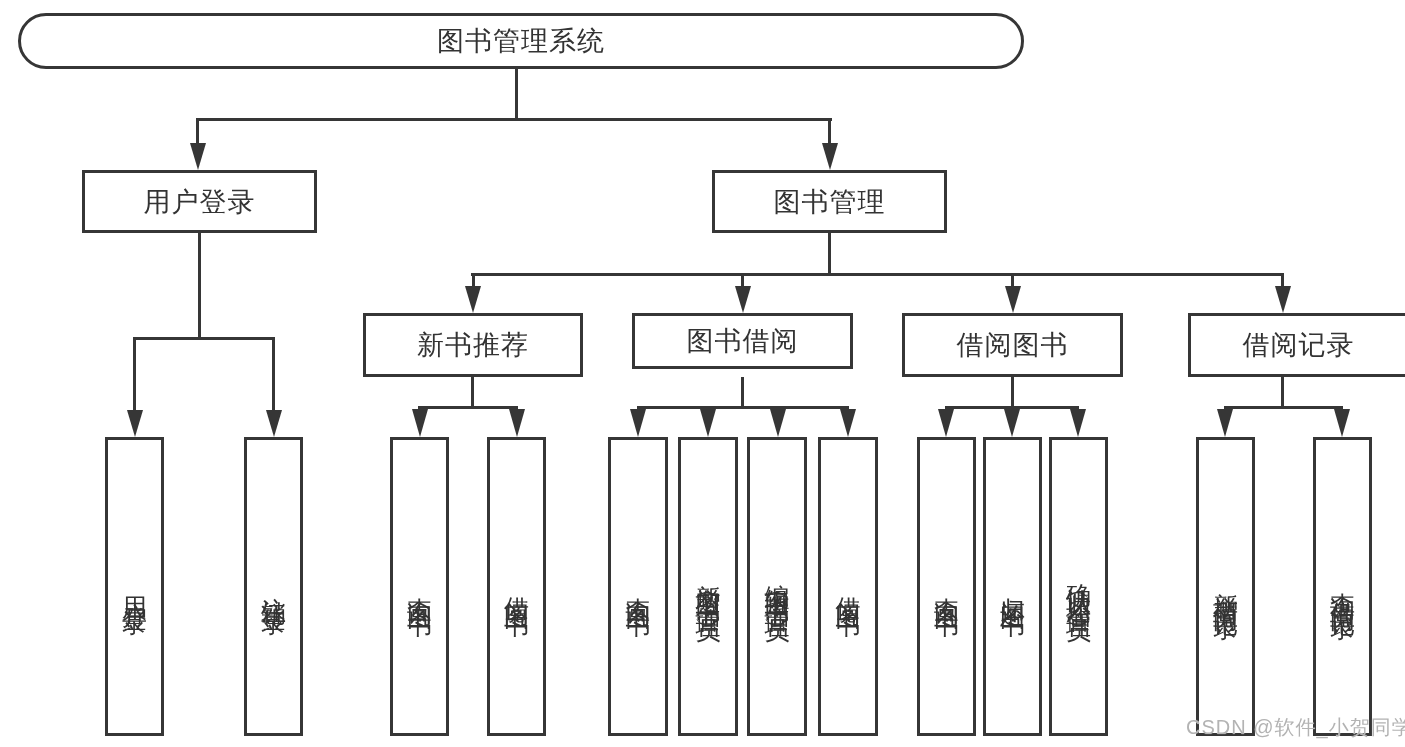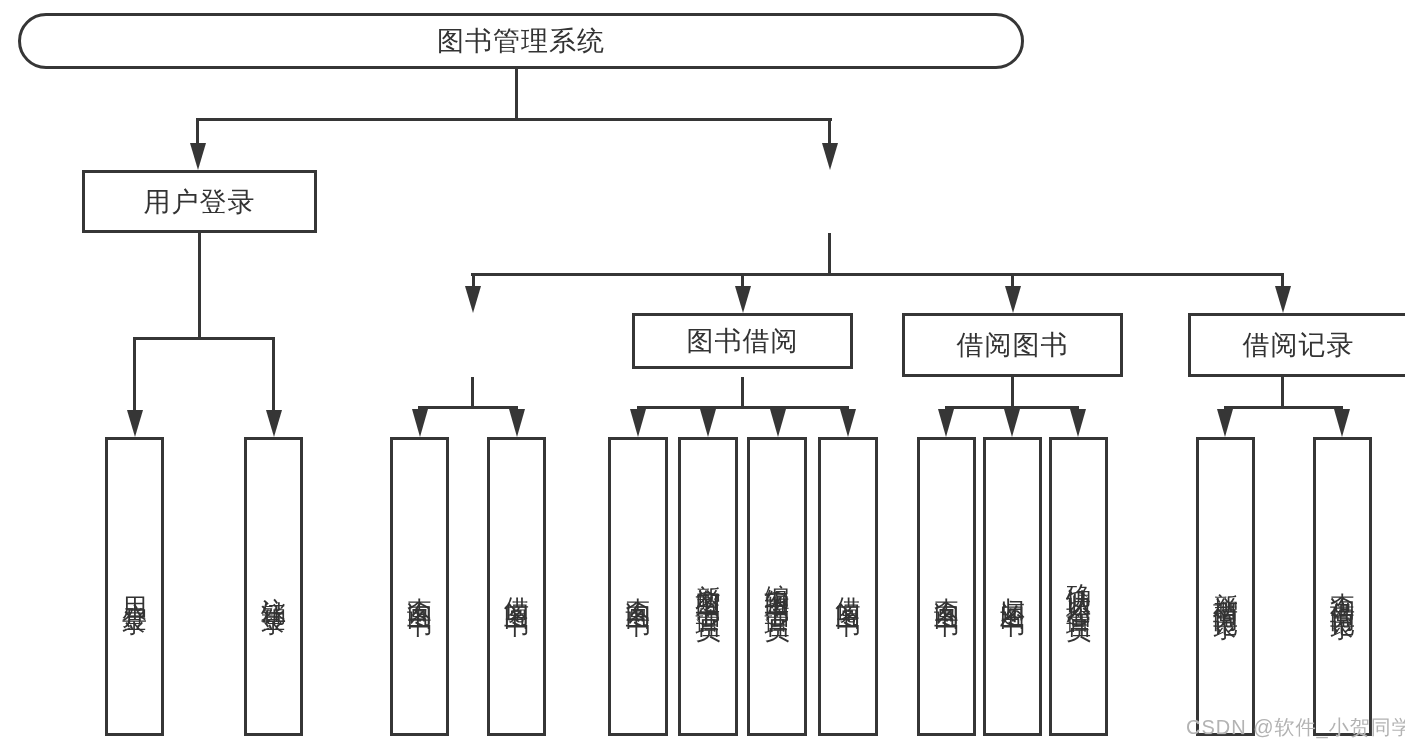--- a/index.html
+++ b/index.html
@@ -83,40 +83,46 @@
 
   <div class="vline" style="left:515px; top:69px; height:49px;"></div>
   <div class="hline" style="left:196px; top:118px; width:636px;"></div>
   <div class="vline" style="left:196px; top:118px; height:26px;"></div>
   <div class="arrow" style="left:190px; top:143px;"></div>
   <div class="vline" style="left:828px; top:118px; height:26px;"></div>
   <div class="arrow" style="left:822px; top:143px;"></div>
 
   <div class="box" style="left:82px; top:170px; width:235px; height:63px;">
     <span>用户登录</span>
+  </div>
+  <div class="box" style="left:712px; top:170px; width:235px; height:63px;">
+    <span>图书管理</span>
   </div>
 
   <div class="vline" style="left:198px; top:233px; height:104px;"></div>
   <div class="hline" style="left:133px; top:337px; width:142px;"></div>
   <div class="vline" style="left:133px; top:337px; height:73px;"></div>
   <div class="arrow" style="left:127px; top:410px;"></div>
   <div class="vline" style="left:272px; top:337px; height:73px;"></div>
   <div class="arrow" style="left:266px; top:410px;"></div>
 
   <div class="vline" style="left:828px; top:233px; height:40px;"></div>
   <div class="hline" style="left:471px; top:273px; width:813px;"></div>
   <div class="vline" style="left:472px; top:273px; height:15px;"></div>
   <div class="arrow" style="left:465px; top:286px;"></div>
   <div class="vline" style="left:741px; top:273px; height:15px;"></div>
   <div class="arrow" style="left:735px; top:286px;"></div>
   <div class="vline" style="left:1011px; top:273px; height:15px;"></div>
   <div class="arrow" style="left:1005px; top:286px;"></div>
   <div class="vline" style="left:1281px; top:273px; height:15px;"></div>
   <div class="arrow" style="left:1275px; top:286px;"></div>
 
+  <div class="box" style="left:363px; top:313px; width:220px; height:64px;">
+    <span>新书推荐</span>
+  </div>
   <div class="box" style="left:632px; top:313px; width:221px; height:56px;">
     <span>图书借阅</span>
   </div>
   <div class="box" style="left:902px; top:313px; width:221px; height:64px;">
     <span>借阅图书</span>
   </div>
   <div class="box" style="left:1172px; top:313px; width:221px; height:64px;margin-left:16px;">
     <span>借阅记录</span>
   </div>
 

